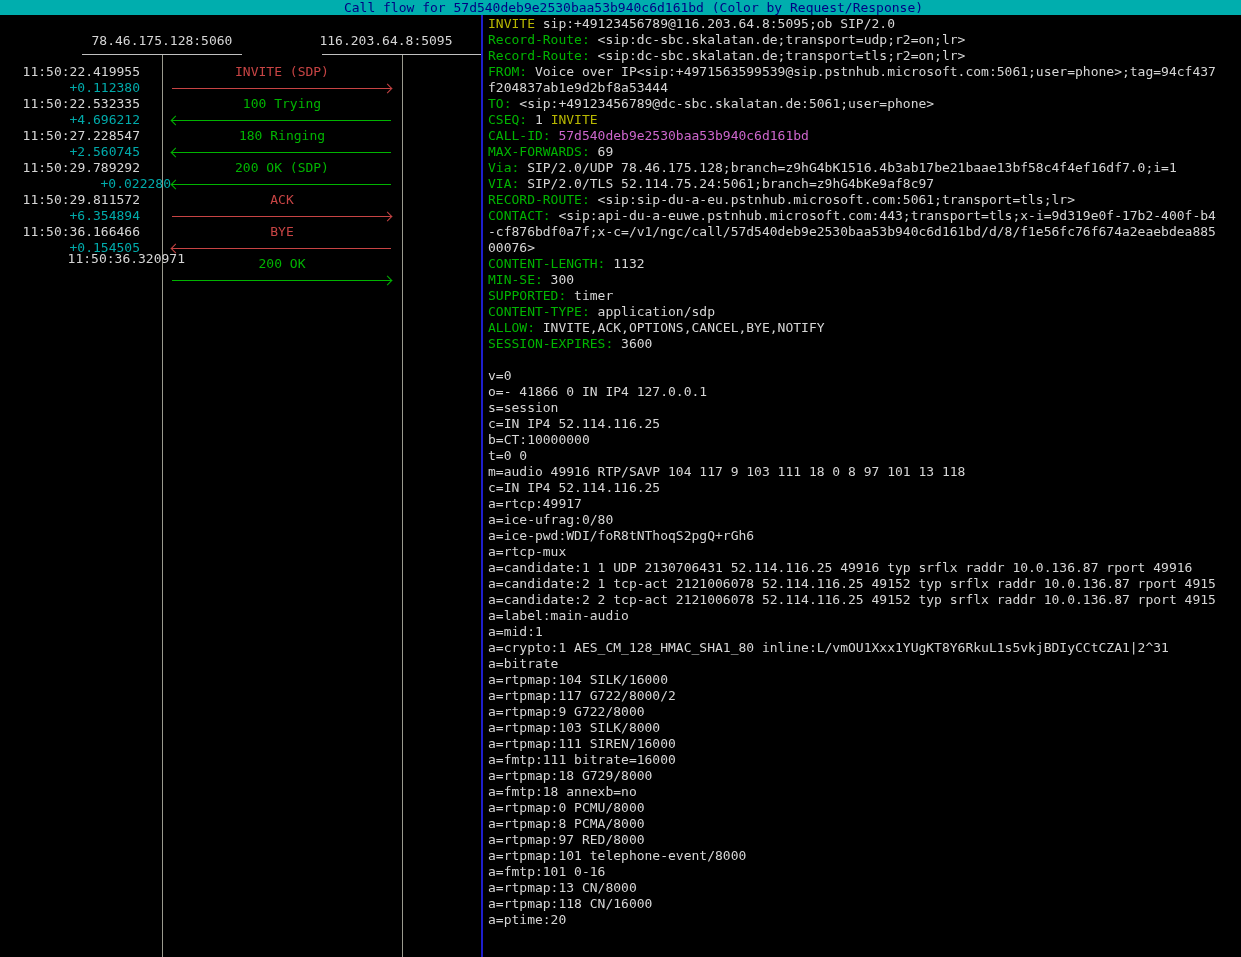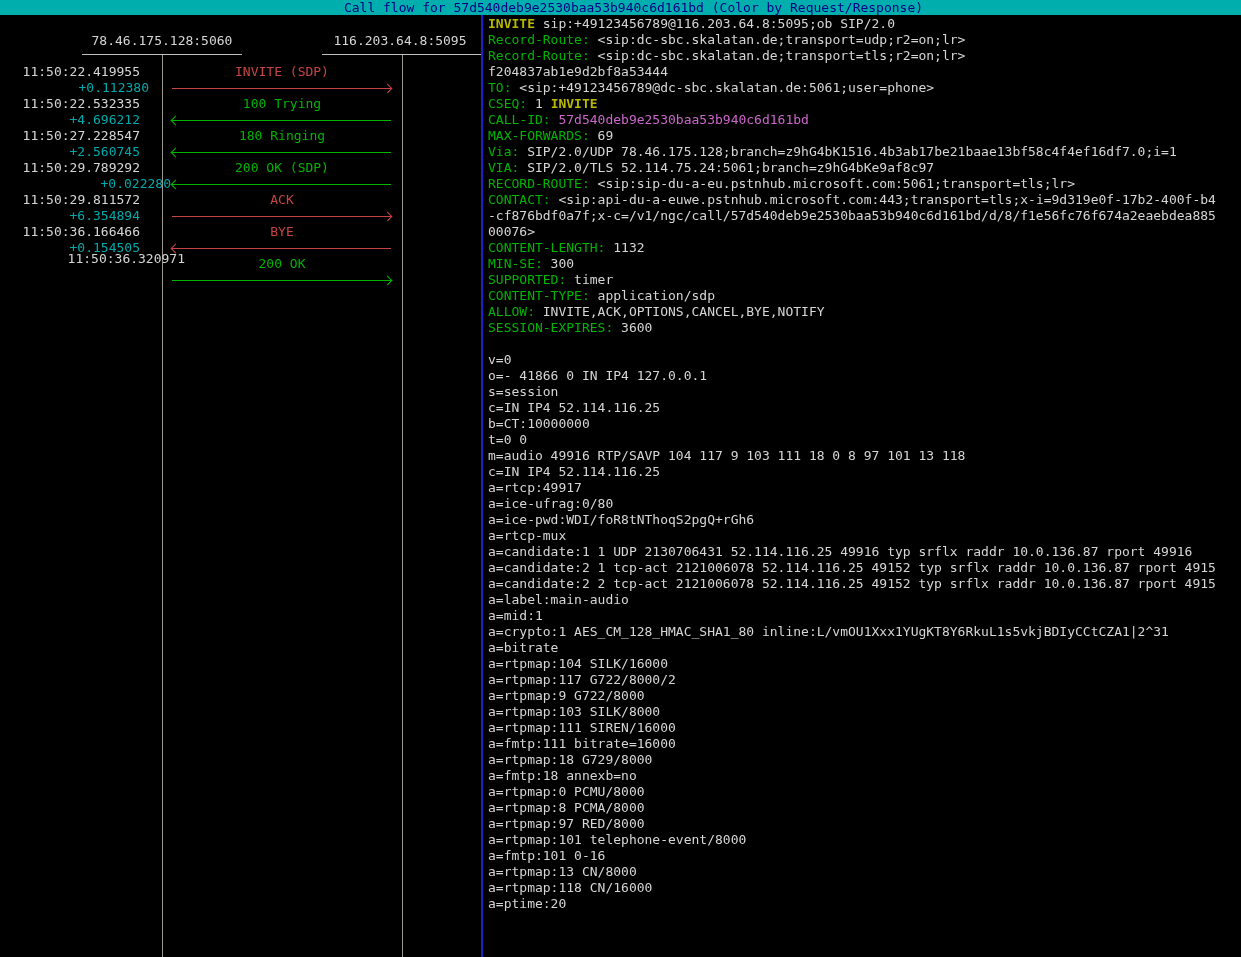--- a/index.html
+++ b/index.html
@@ -13,21 +13,21 @@
     background:var(--titlebar_bg,#00aeae);color:var(--titlebar_fg,#000082);
     text-align:center;font-size:13px;line-height:15px;white-space:pre;padding-left:13px;
   }
   
   .flow-panel{position:absolute;top:15px;left:0;width:481px;height:942px;}
   .party-header{
     position:absolute;top:18px;width:240px;height:16px;text-align:center;
     color:var(--white,#d6d6d6);white-space:pre;
   }
   .party-header.left{left:42px;}
-  .party-header.right{left:280px;}
+  .party-header.right{left:266px;}
   .party-underline{position:absolute;top:39px;height:1px;background:var(--underline,#c0c0c0);}
   .party-underline.left{left:82px;width:160px;}
   .party-underline.right{left:322px;width:160px;}
   .lifeline{position:absolute;top:40px;bottom:0;width:1px;background:var(--line_gray,#9a9a8e);}
   .lifeline.left{left:162px;}
   .lifeline.right{left:402px;}
   .ts,.delta{
     position:absolute;left:0;width:140px;height:16px;text-align:right;white-space:pre;
   }
   .ts{color:var(--white,#d6d6d6);}
@@ -41,40 +41,40 @@
   .arrow.dir-right .head{right:0;border-top:1px solid currentColor;border-right:1px solid currentColor;transform:rotate(45deg);}
   .arrow.dir-left  .head{left:0;border-top:1px solid currentColor;border-left:1px solid currentColor;transform:rotate(-45deg);}
   
   .separator{position:absolute;top:15px;left:481px;width:2px;height:942px;background:var(--separator_blue,#1e1ecc);}
   
   .msg-panel{position:absolute;top:16px;left:488px;width:753px;height:941px;overflow:hidden;}
   .msg-line{height:16px;white-space:pre;}
   
   .c-w{color:var(--white,#d6d6d6);}
   .c-g{color:var(--green,#00b400);}
-  .c-y{color:var(--yellow,#b8b800);font-weight:bold;}
+  .c-y{color:var(--yellow,#b8b800);}
   .c-m{color:var(--magenta,#cc66cc);}
   .c-red{color:var(--red,#c74444);}
   .c-green{color:var(--green,#00b400);}
 </style>
 </head>
 <body>
 
 <div class="titlebar">Call flow for 57d540deb9e2530baa53b940c6d161bd (Color by Request/Response)</div>
 
 <div class="flow-panel">
   <div class="party-header left">78.46.175.128:5060</div>
   <div class="party-header right">116.203.64.8:5095</div>
   <div class="party-underline left"></div>
   <div class="party-underline right"></div>
   <div class="lifeline left"></div>
   <div class="lifeline right"></div>
   <div id="flow-rows">
       <div class="ts" style="top: 49px;">11:50:22.419955</div>
-      <div class="delta" style="top: 65px; padding-left: 9px;">+0.112380</div>
+      <div class="delta" style="top: 65px;">+0.112380</div>
       <div class="msg-label c-red" style="top: 49px;">INVITE (SDP)</div>
       <div class="arrow c-red dir-right" style="top: 69px;">
         <div class="shaft"></div>
         <div class="head"></div>
       </div>
       <div class="ts" style="top: 81px;">11:50:22.532335</div>
       <div class="delta" style="top: 97px;">+4.696212</div>
       <div class="msg-label c-green" style="top: 81px;">100 Trying</div>
       <div class="arrow c-green dir-left" style="top: 101px;">
         <div class="shaft"></div>
@@ -116,20 +116,21 @@
       </div>
     </div>
 </div>
 
 <div class="separator"></div>
 
 <div class="msg-panel" id="msg-panel">
     <div class="msg-line"><span class="c-y">INVITE</span><span class="c-w"> sip:+49123456789@116.203.64.8:5095;ob SIP/2.0</span></div>
     <div class="msg-line"><span class="c-g">Record-Route:</span><span class="c-w"> &lt;sip:dc-sbc.skalatan.de;transport=udp;r2=on;lr&gt;</span></div>
     <div class="msg-line"><span class="c-g">Record-Route:</span><span class="c-w"> &lt;sip:dc-sbc.skalatan.de;transport=tls;r2=on;lr&gt;</span></div>
+    <div class="msg-line"><span class="c-g">FROM:</span><span class="c-w"> Voice over IP&lt;sip:+4971563599539@sip.pstnhub.microsoft.com:5061;user=phone&gt;;tag=94cf437</span></div>
     <div class="msg-line"><span class="c-w">f204837ab1e9d2bf8a53444</span></div>
     <div class="msg-line"><span class="c-g">TO:</span><span class="c-w"> &lt;sip:+49123456789@dc-sbc.skalatan.de:5061;user=phone&gt;</span></div>
     <div class="msg-line"><span class="c-g">CSEQ:</span><span class="c-w"> 1 </span><span class="c-y">INVITE</span></div>
     <div class="msg-line"><span class="c-g">CALL-ID:</span><span class="c-w"> </span><span class="c-m">57d540deb9e2530baa53b940c6d161bd</span></div>
     <div class="msg-line"><span class="c-g">MAX-FORWARDS:</span><span class="c-w"> 69</span></div>
     <div class="msg-line"><span class="c-g">Via:</span><span class="c-w"> SIP/2.0/UDP 78.46.175.128;branch=z9hG4bK1516.4b3ab17be21baae13bf58c4f4ef16df7.0;i=1</span></div>
     <div class="msg-line"><span class="c-g">VIA:</span><span class="c-w"> SIP/2.0/TLS 52.114.75.24:5061;branch=z9hG4bKe9af8c97</span></div>
     <div class="msg-line"><span class="c-g">RECORD-ROUTE:</span><span class="c-w"> &lt;sip:sip-du-a-eu.pstnhub.microsoft.com:5061;transport=tls;lr&gt;</span></div>
     <div class="msg-line"><span class="c-g">CONTACT:</span><span class="c-w"> &lt;sip:api-du-a-euwe.pstnhub.microsoft.com:443;transport=tls;x-i=9d319e0f-17b2-400f-b4</span></div>
     <div class="msg-line"><span class="c-w">-cf876bdf0a7f;x-c=/v1/ngc/call/57d540deb9e2530baa53b940c6d161bd/d/8/f1e56fc76f674a2eaebdea885</span></div>

